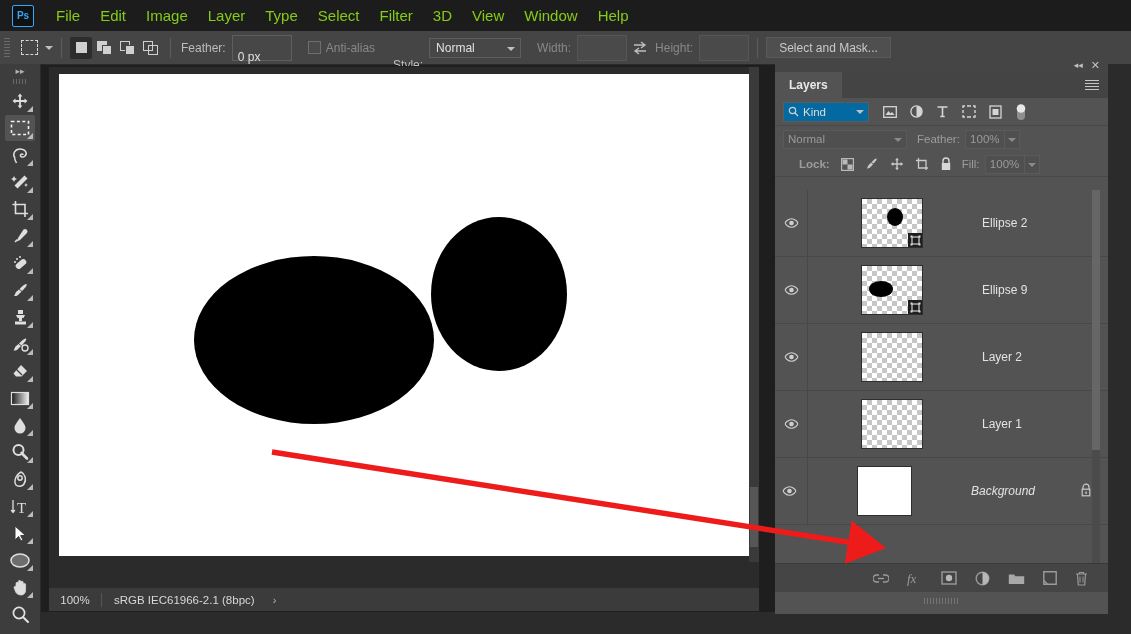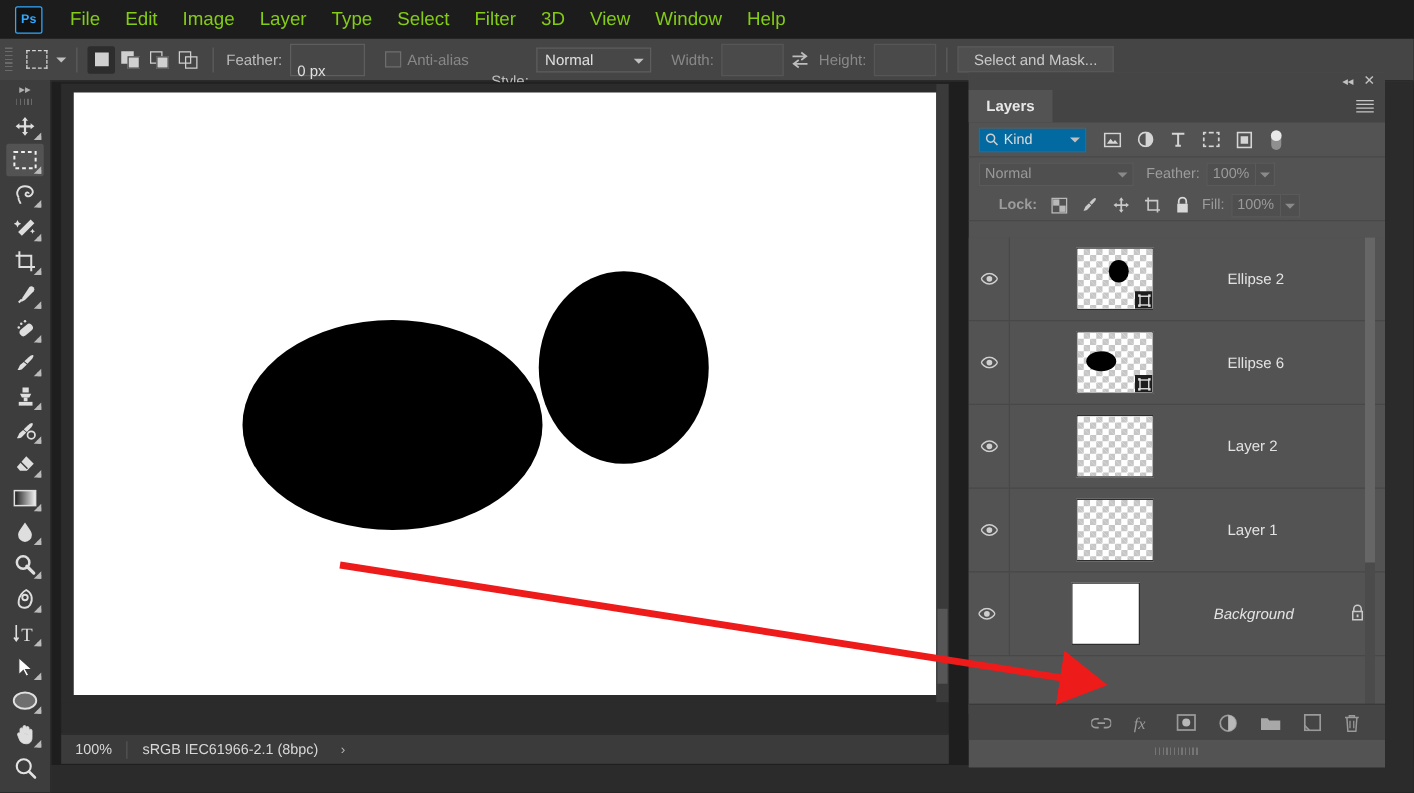--- a/index.html
+++ b/index.html
@@ -617,21 +617,21 @@
           <div class="thumb-badge">
             <svg width="11" height="11" viewBox="0 0 11 11">
               <rect x="2" y="2" width="7" height="7" fill="none" stroke="#e0e0e0" stroke-width="1.1"></rect>
               <rect x="0.5" y="0.5" width="2" height="2" fill="#e0e0e0"></rect>
               <rect x="8.5" y="0.5" width="2" height="2" fill="#e0e0e0"></rect>
               <rect x="0.5" y="8.5" width="2" height="2" fill="#e0e0e0"></rect>
               <rect x="8.5" y="8.5" width="2" height="2" fill="#e0e0e0"></rect>
             </svg>
           </div>
         </div>
-        <div class="layer-name">Ellipse 6</div>
+        <div class="layer-name">Ellipse 9</div>
       </div>
 
       <div class="layer-item">
         <div class="eye-cell">
           <svg width="15" height="10" viewBox="0 0 15 10">
             <path d="M7.5 0.8 C11 0.8 13.8 4 13.8 5 C13.8 6 11 9.2 7.5 9.2 C4 9.2 1.2 6 1.2 5 C1.2 4 4 0.8 7.5 0.8 Z" fill="none" stroke="#cfcfcf" stroke-width="1.1"></path>
             <circle cx="7.5" cy="5" r="2.3" fill="#cfcfcf"></circle>
           </svg>
         </div>
         <div class="eye-div"></div>

